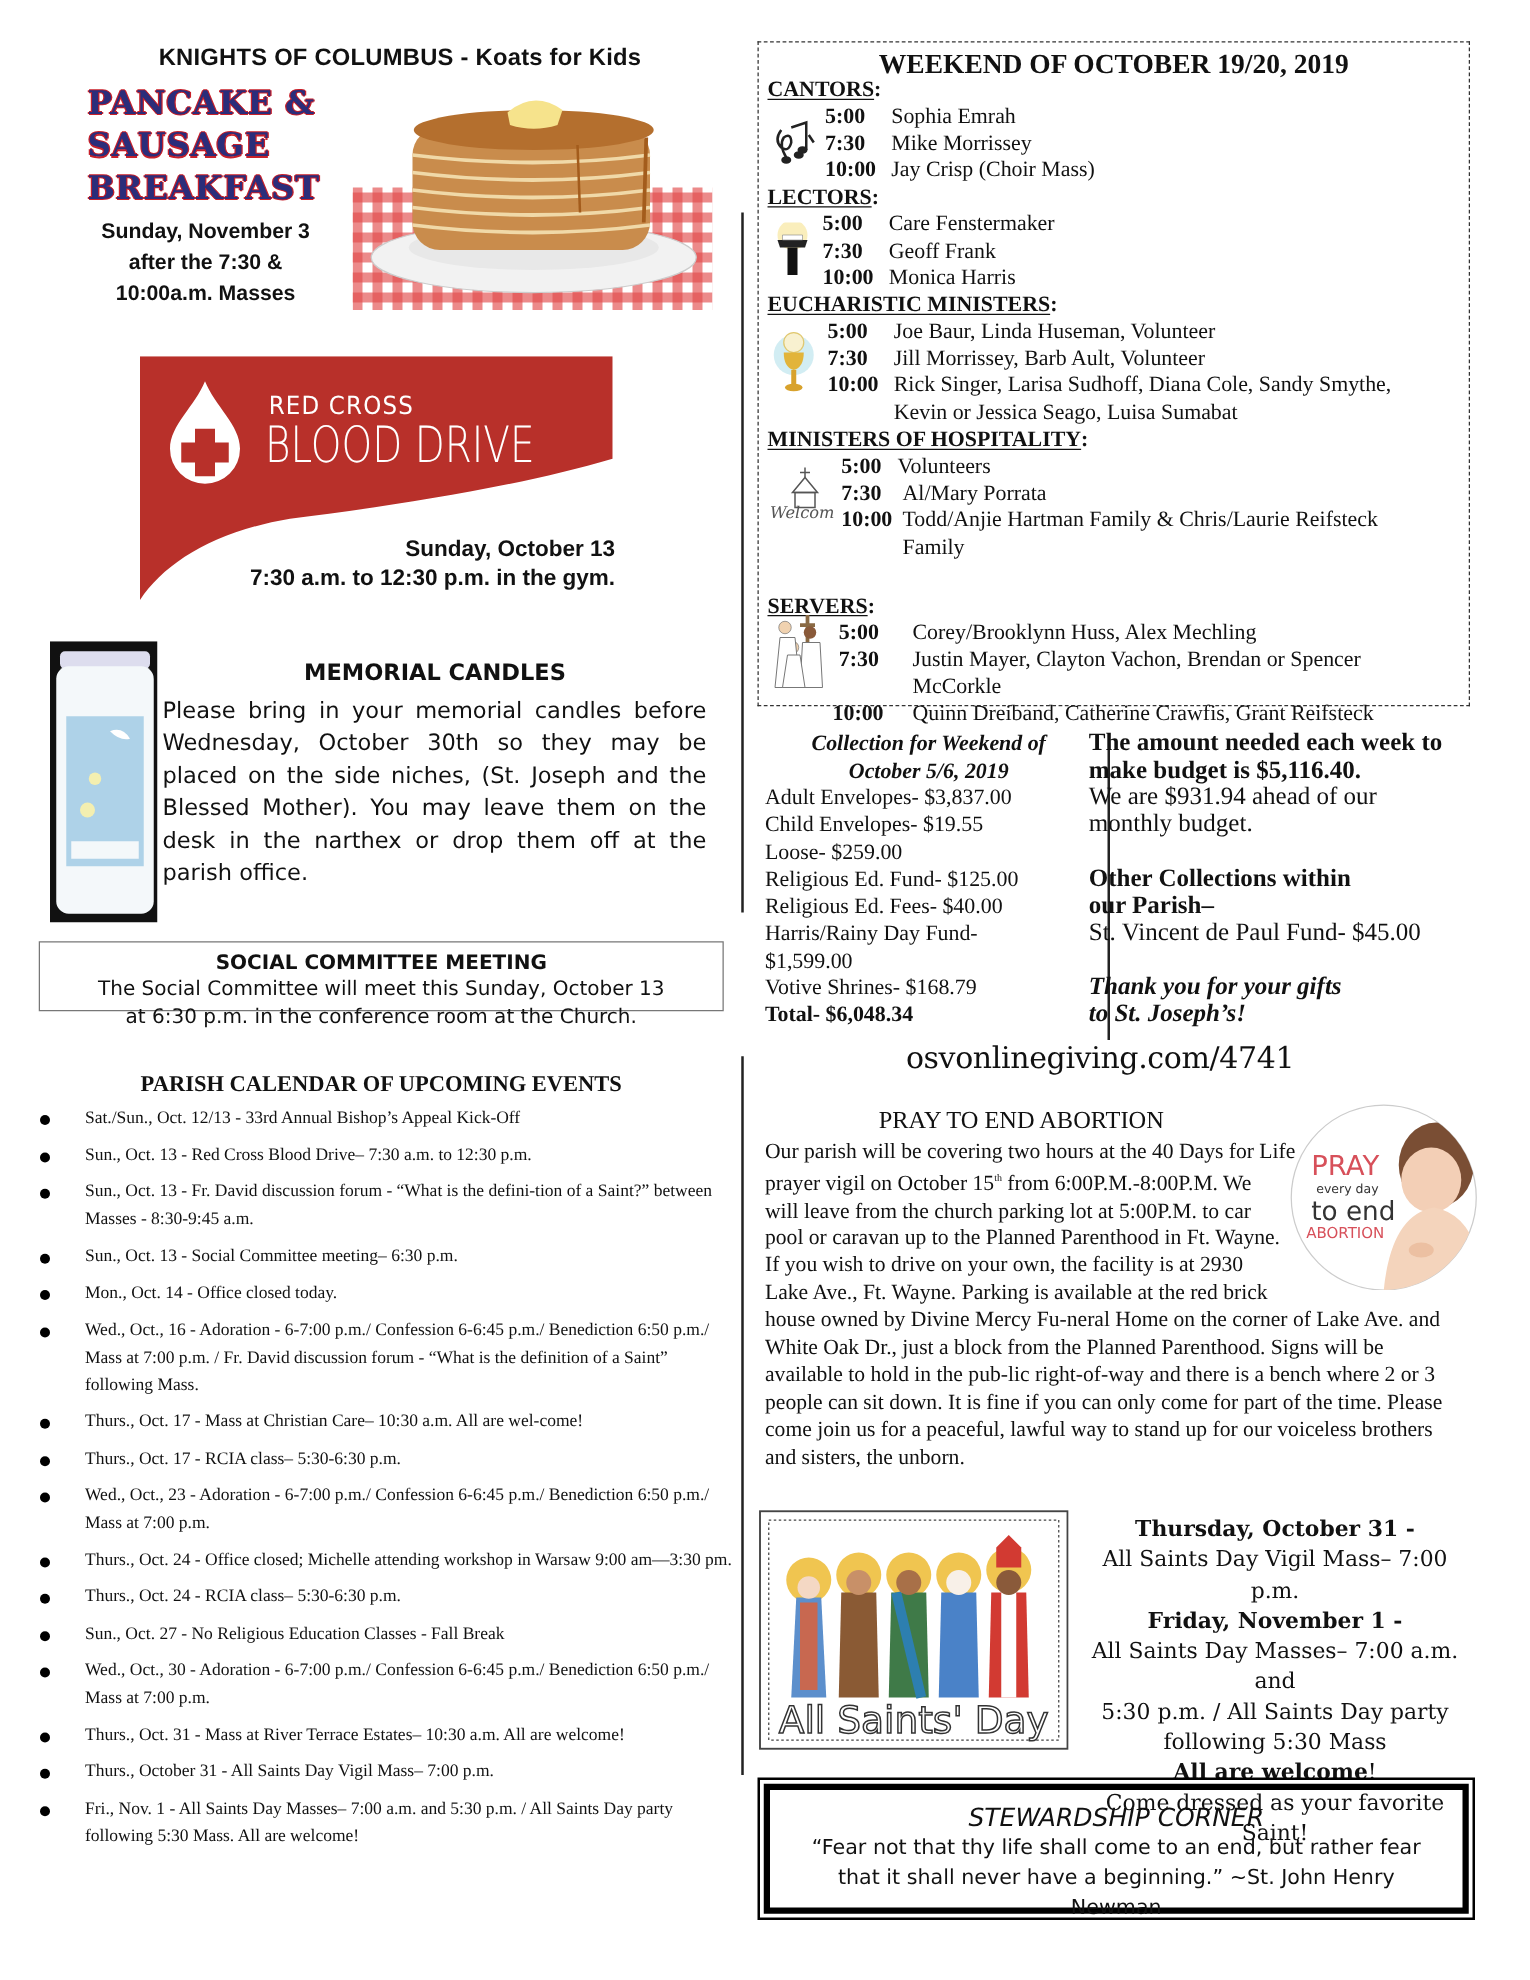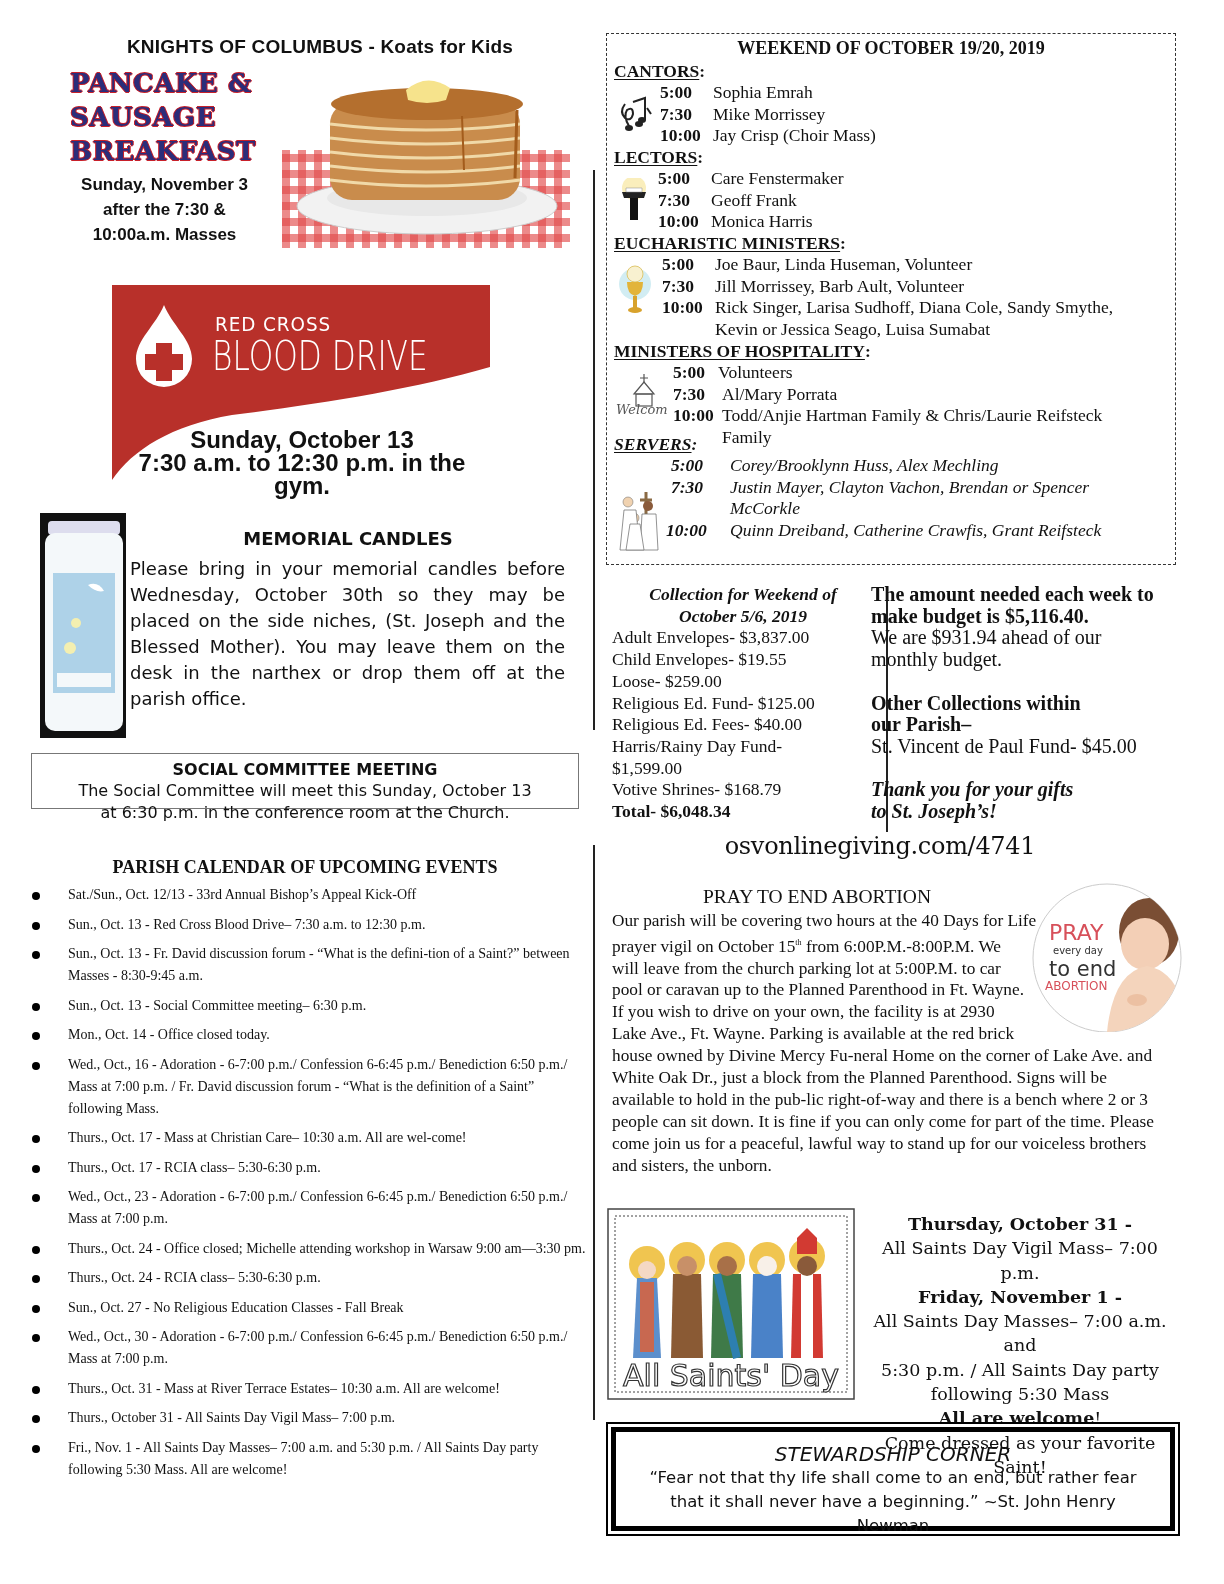--- a/index.html
+++ b/index.html
@@ -20,22 +20,22 @@
     text-shadow: 1px 0 #c8202a, -1px 0 #c8202a, 0 1px #c8202a, 0 -1px #c8202a;
   }
   .pancake-when {
     left: 62px; top: 172px; width: 205px; text-align: center;
     font-family: "Liberation Sans", sans-serif; font-weight: 700; font-size: 17px; line-height: 25px;
   }
   .pancake-img { left: 282px; top: 58px; width: 288px; height: 190px; }
 
   .blood-banner { left: 112px; top: 285px; width: 380px; height: 195px; }
   .blood-when {
-    left: 112px; top: 428px; width: 380px; text-align: center;
-    font-family: "Liberation Sans", sans-serif; font-weight: 700; font-size: 24px; line-height: 23px;
+    left: 112px; top: 428px; width: 380px; text-align: right;
+    font-family: "Liberation Sans", sans-serif; font-weight: 700; font-size: 18px; line-height: 23px;
   }
 
   .candle-img { left: 40px; top: 513px; width: 86px; height: 225px; }
   .candle-title {
     left: 132px; top: 528px; width: 432px; text-align: center;
     font-family: "DejaVu Sans", sans-serif; font-weight: 700; font-size: 18px;
   }
   .candle-body {
     left: 130px; top: 556px; width: 435px; text-align: justify;
     font-family: "DejaVu Sans", sans-serif; font-size: 18px; line-height: 26px;
@@ -62,21 +62,21 @@
 
   .col-divider { width: 1.5px; background: #222; }
 
   
   .ministry-box {
     left: 606px; top: 33px; width: 570px; height: 532px;
     border: 1.5px dashed #333;
   }
   .min-title {
     left: 606px; top: 38px; width: 570px; text-align: center;
-    font-weight: 700; font-size: 18px;
+    font-weight: 700; font-size: 22px;
   }
   .min-section { left: 614px; width: 560px; }
   .min-head {
     font-weight: 700; font-size: 17.5px; line-height: 21px; text-decoration: underline; text-underline-offset: 2px;
   }
   .min-head .colon { text-decoration: none; display: inline-block; }
   .min-row { display: flex; font-size: 17.5px; line-height: 21.6px; }
   .min-row .t { font-weight: 700; }
   .min-row .n { }
   .min-icon { position: absolute; }
@@ -310,21 +310,21 @@
       <span class="n" style="width:420px">Todd/Anjie Hartman Family &amp; Chris/Laurie Reifsteck Family</span>
     </div>
 </div>
 <svg class="abs min-icon" style="left:614px; top:372px; width:54px; height:48px;" viewBox="0 0 54 48">
   <path d="M30 2 v8 M26 6 h8" stroke="#555" stroke-width="1.2"></path>
   <path d="M20 22 L30 10 L40 22 Z" fill="none" stroke="#555" stroke-width="1.2"></path>
   <rect x="22" y="22" width="16" height="12" fill="none" stroke="#555" stroke-width="1.2"></rect>
   <text x="2" y="42" font-family="'DejaVu Serif', serif" font-style="italic" font-size="13" fill="#555">Welcome</text>
 </svg>
 
-<div class="abs min-section" style="top:434px;font-style:italic;">
+<div class="abs min-section" style="top:474px;">
   <div class="min-head"><span>SERVERS</span><span class="colon">:</span></div>
   <div class="min-row" style="padding-left:57px;">
       <span class="t" style="width:59px">5:00</span>
       <span class="n">Corey/Brooklynn Huss, Alex Mechling</span>
     </div>
   <div class="min-row" style="padding-left:57px;">
       <span class="t" style="width:59px; flex-shrink:0">7:30</span>
       <span class="n" style="width:400px">Justin Mayer, Clayton Vachon, Brendan or Spencer McCorkle</span>
     </div>
   <div class="min-row" style="padding-left:52px;">

